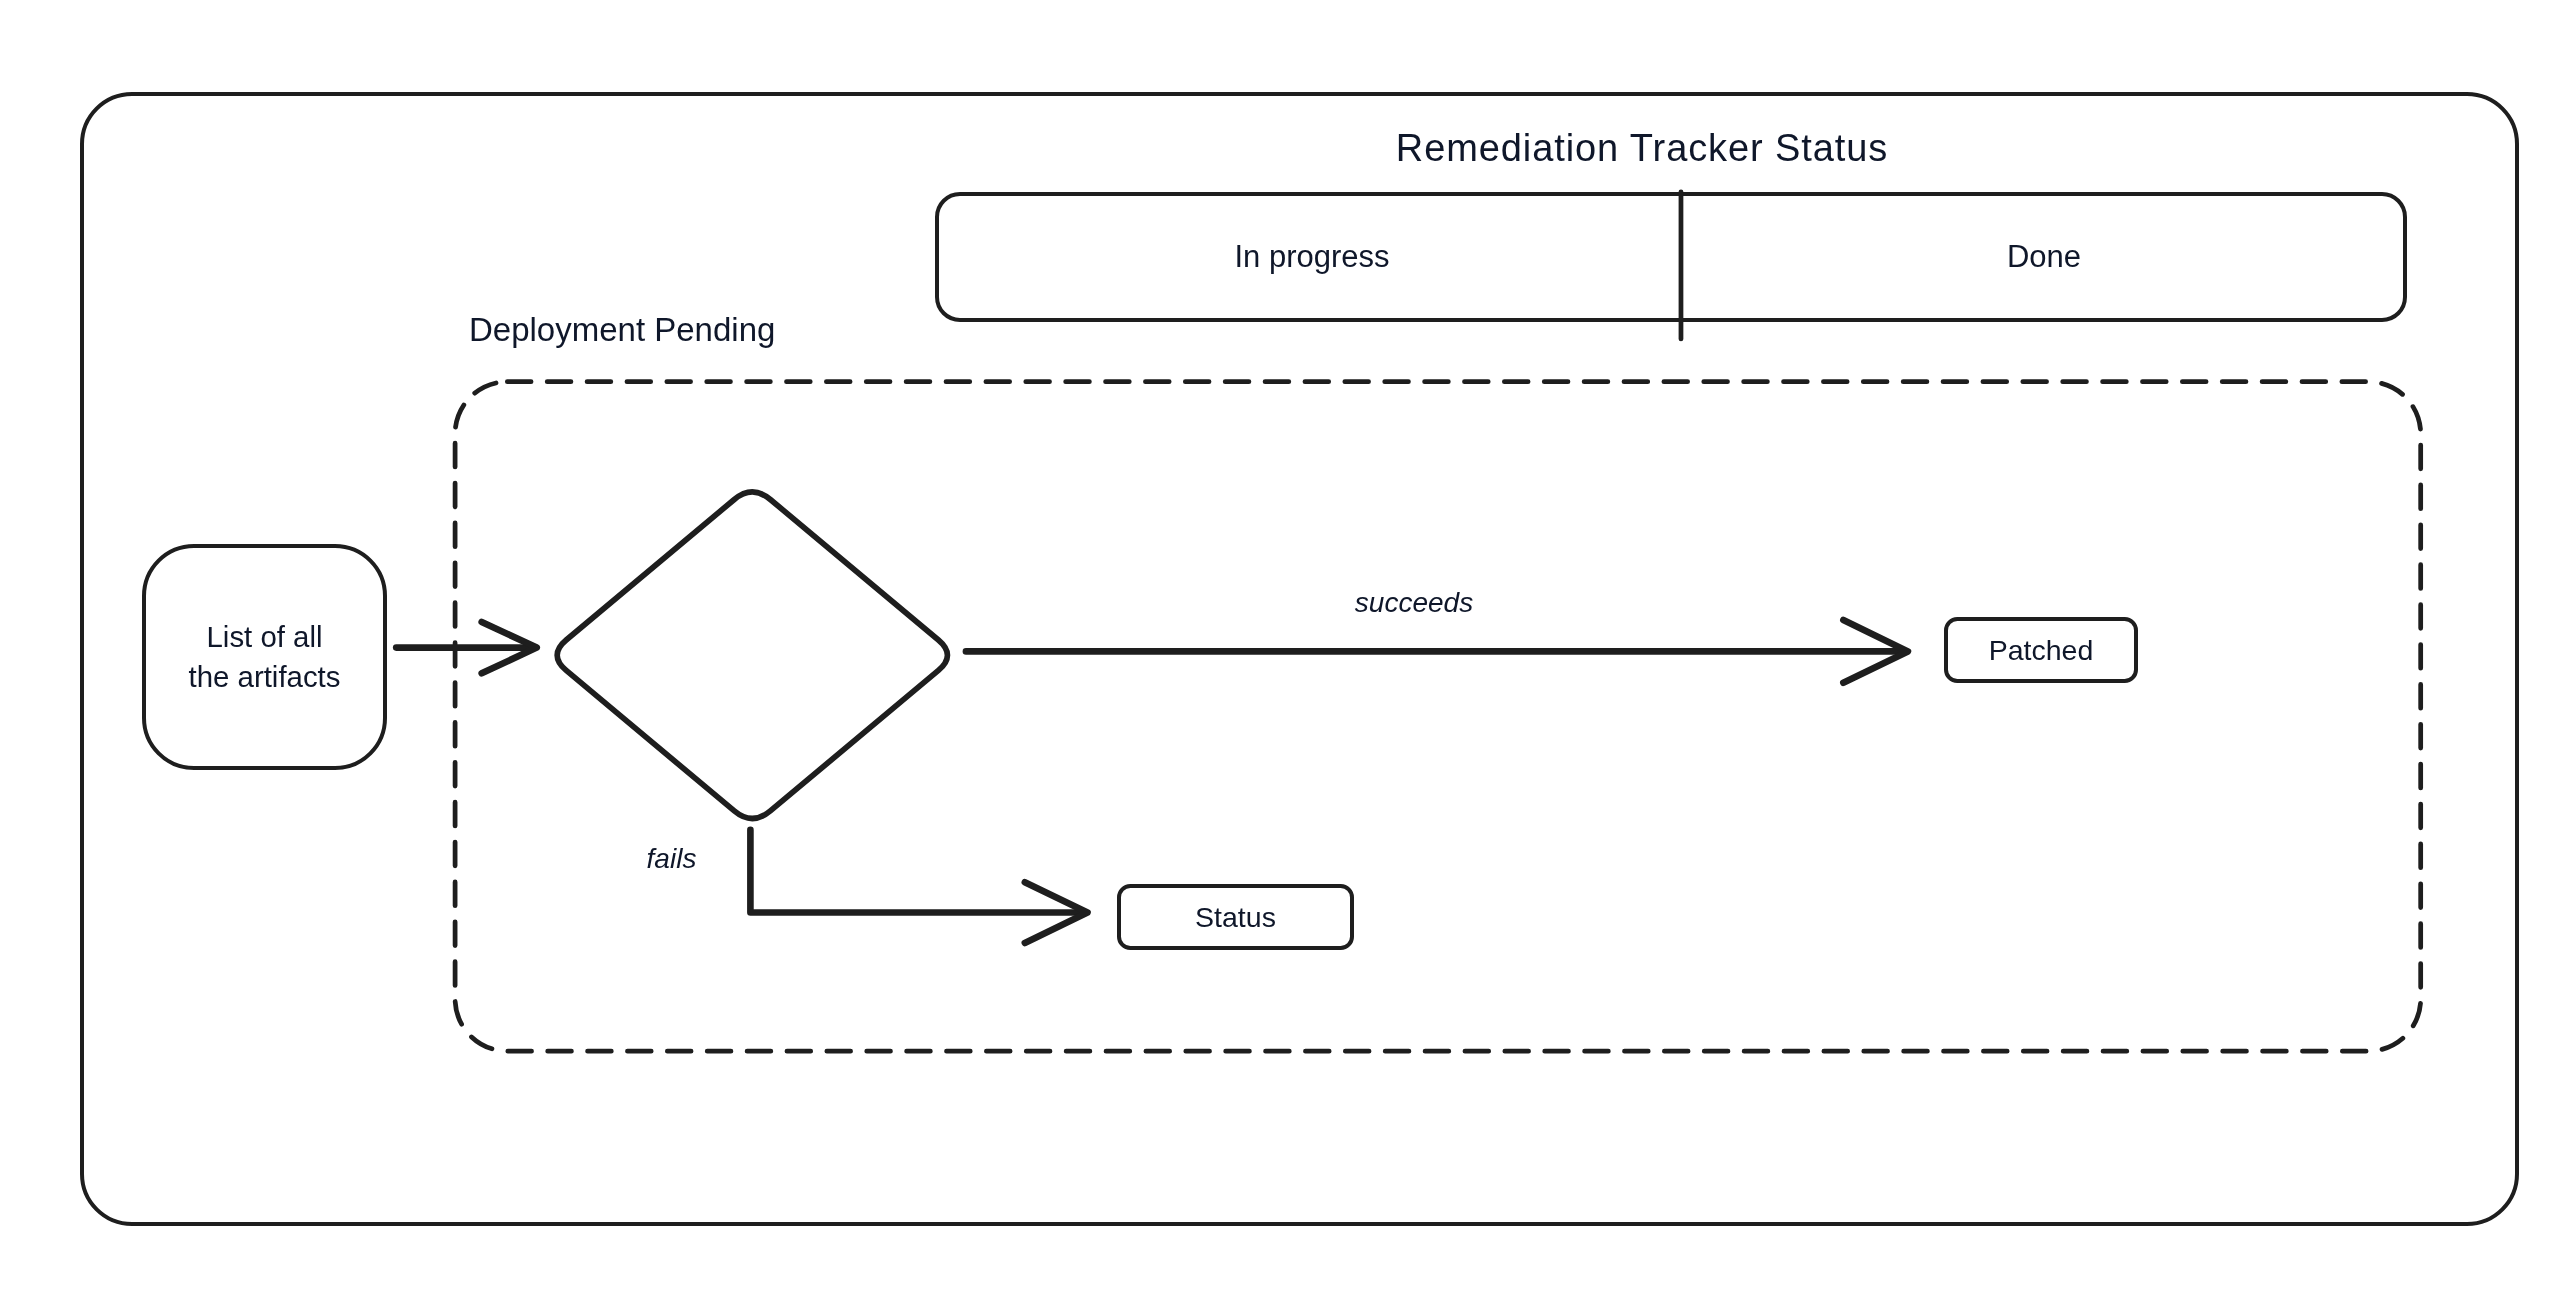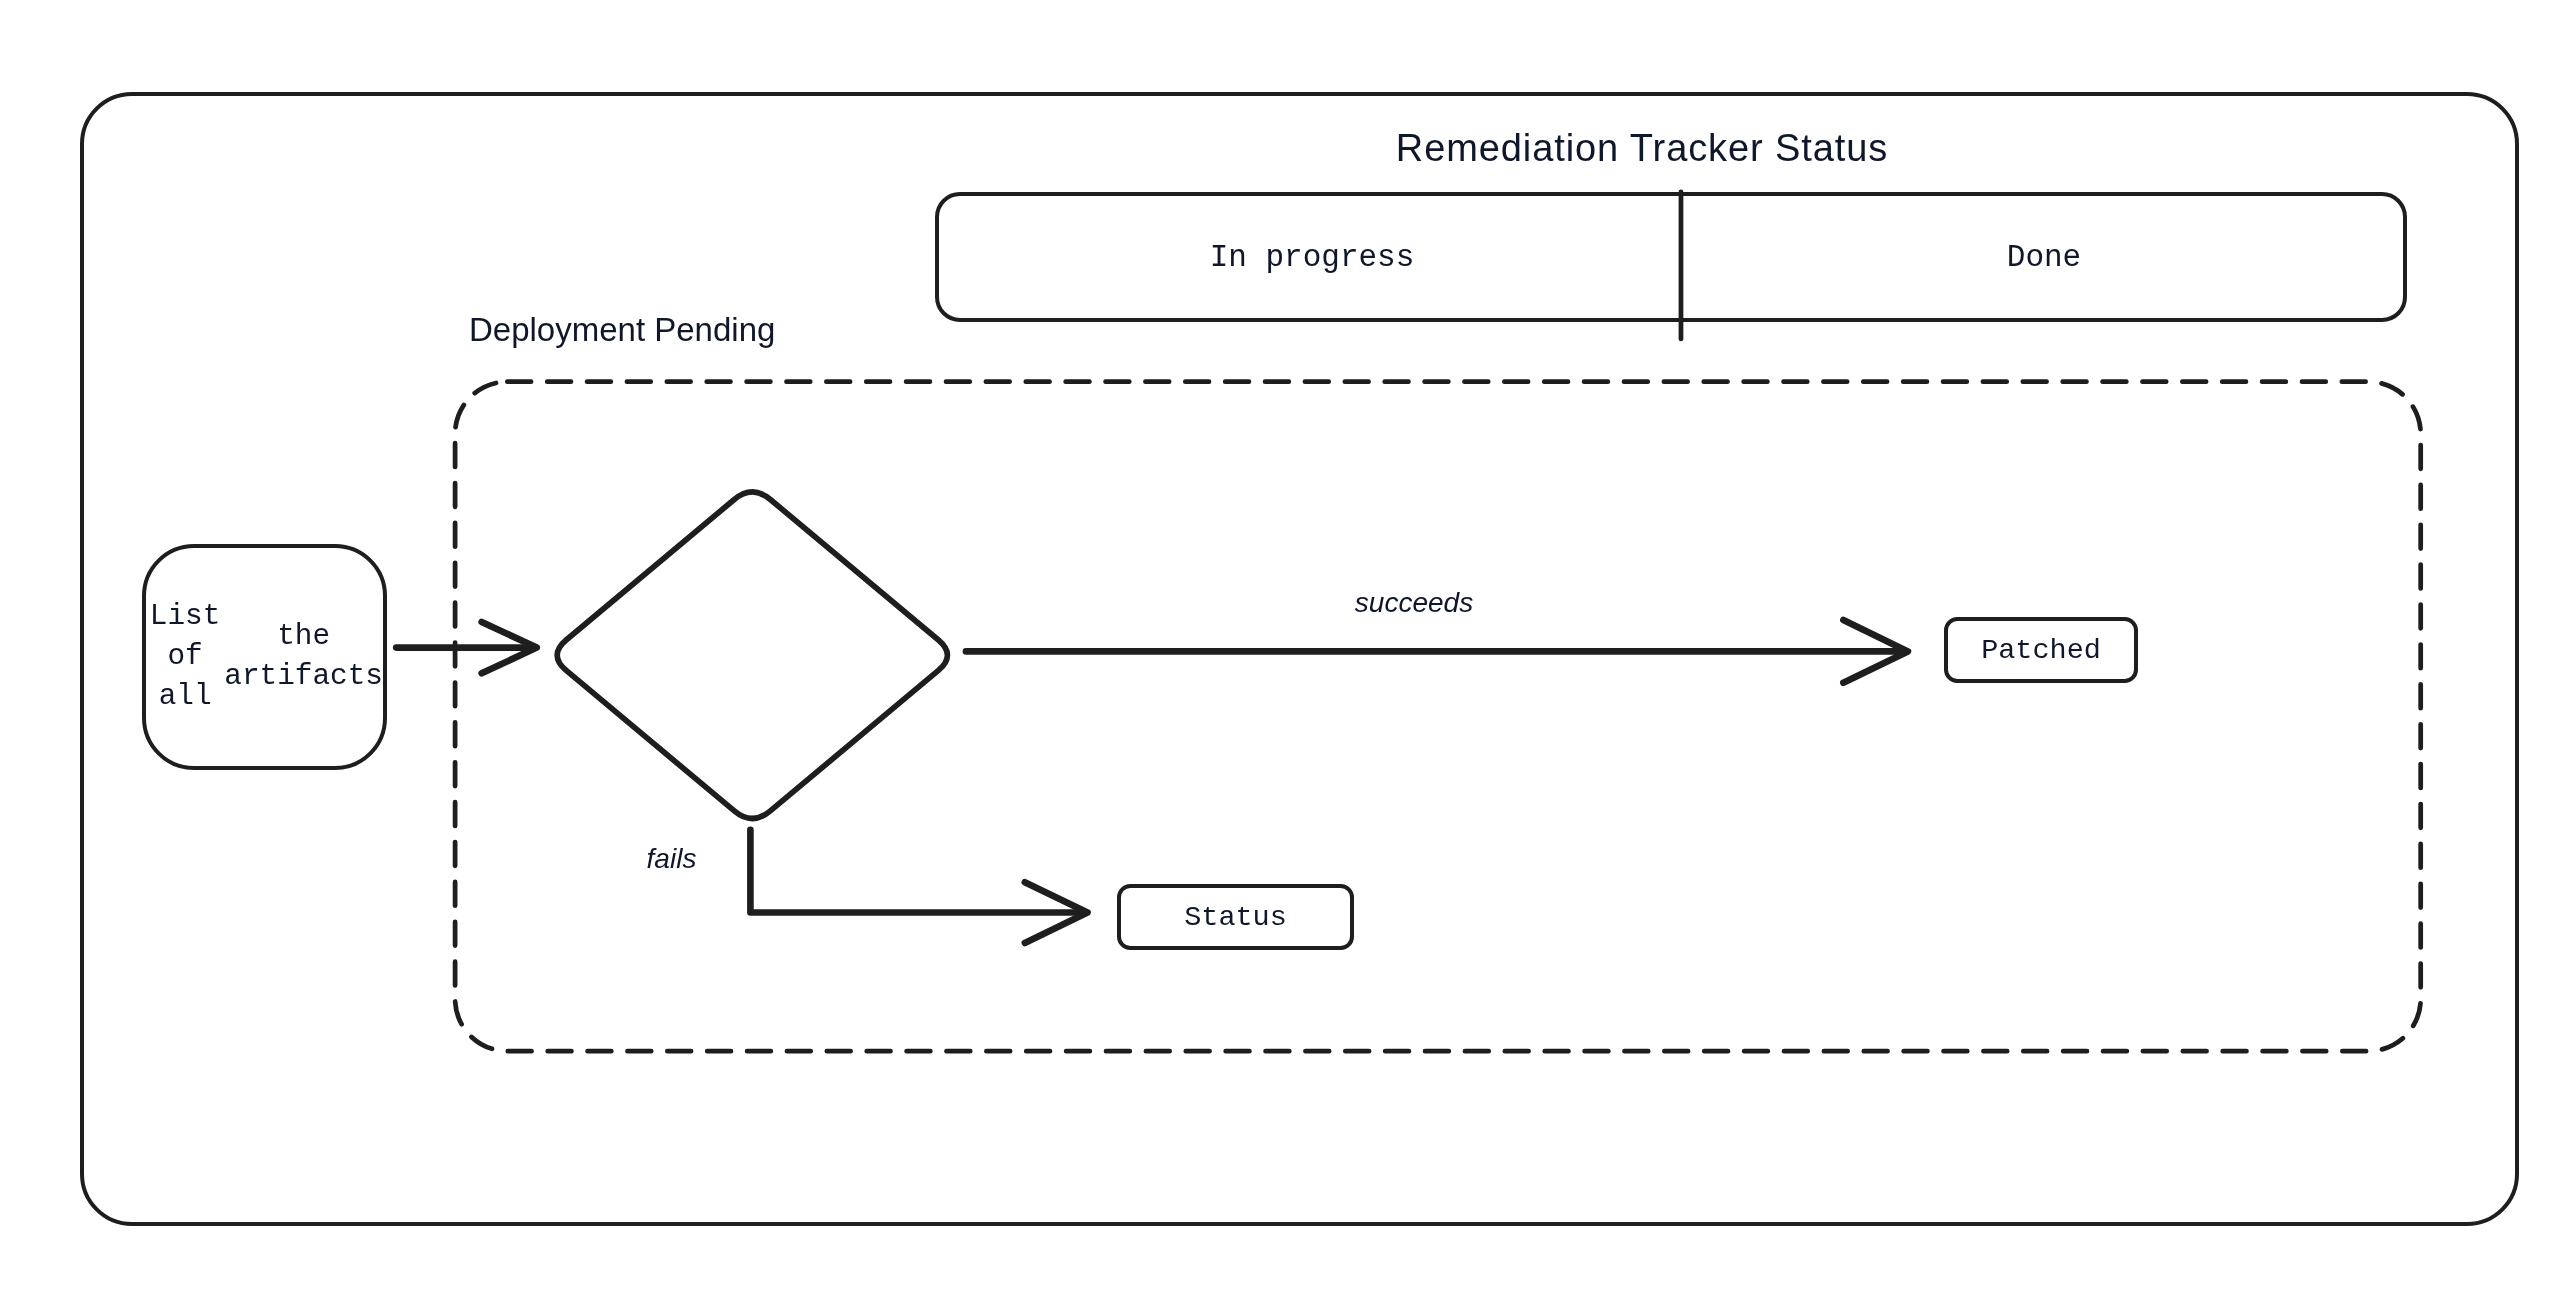--- a/index.html
+++ b/index.html
@@ -15,21 +15,20 @@
     font-family: "Liberation Sans", sans-serif;
     color: #0f172a;
     overflow: hidden;
     margin-left: 16px;
   }
   .box {
     position: absolute;
     border: 4.7px solid #1e1e1e;
     background: transparent;
     box-sizing: border-box;
-    font-family: Liberation Mono, monospace;
   }
   .outer-container {
     left: 64px; top: 92px;
     width: 2439px; height: 1134px;
     border-radius: 52px;
   }
   .tracker-box {
     left: 919px; top: 192px;
     width: 1472px; height: 130px;
     border-radius: 25px;
@@ -59,21 +58,21 @@
     width: 323px; height: 44px;
     font-size: 33px;
     display: flex;
     align-items: center;
   }
   .artifacts-box {
     left: 126px; top: 544px;
     width: 245px; height: 226px;
     border-radius: 52px;
     display: flex;
-    flex-direction: row;
+    flex-direction: column;
     align-items: center;
     justify-content: center;
     font-size: 29.4px;
     line-height: 40px;
     text-align: center;
   }
   .condition-label {
     position: absolute;
     left: 570px; top: 591px;
     width: 332px; height: 129px;

